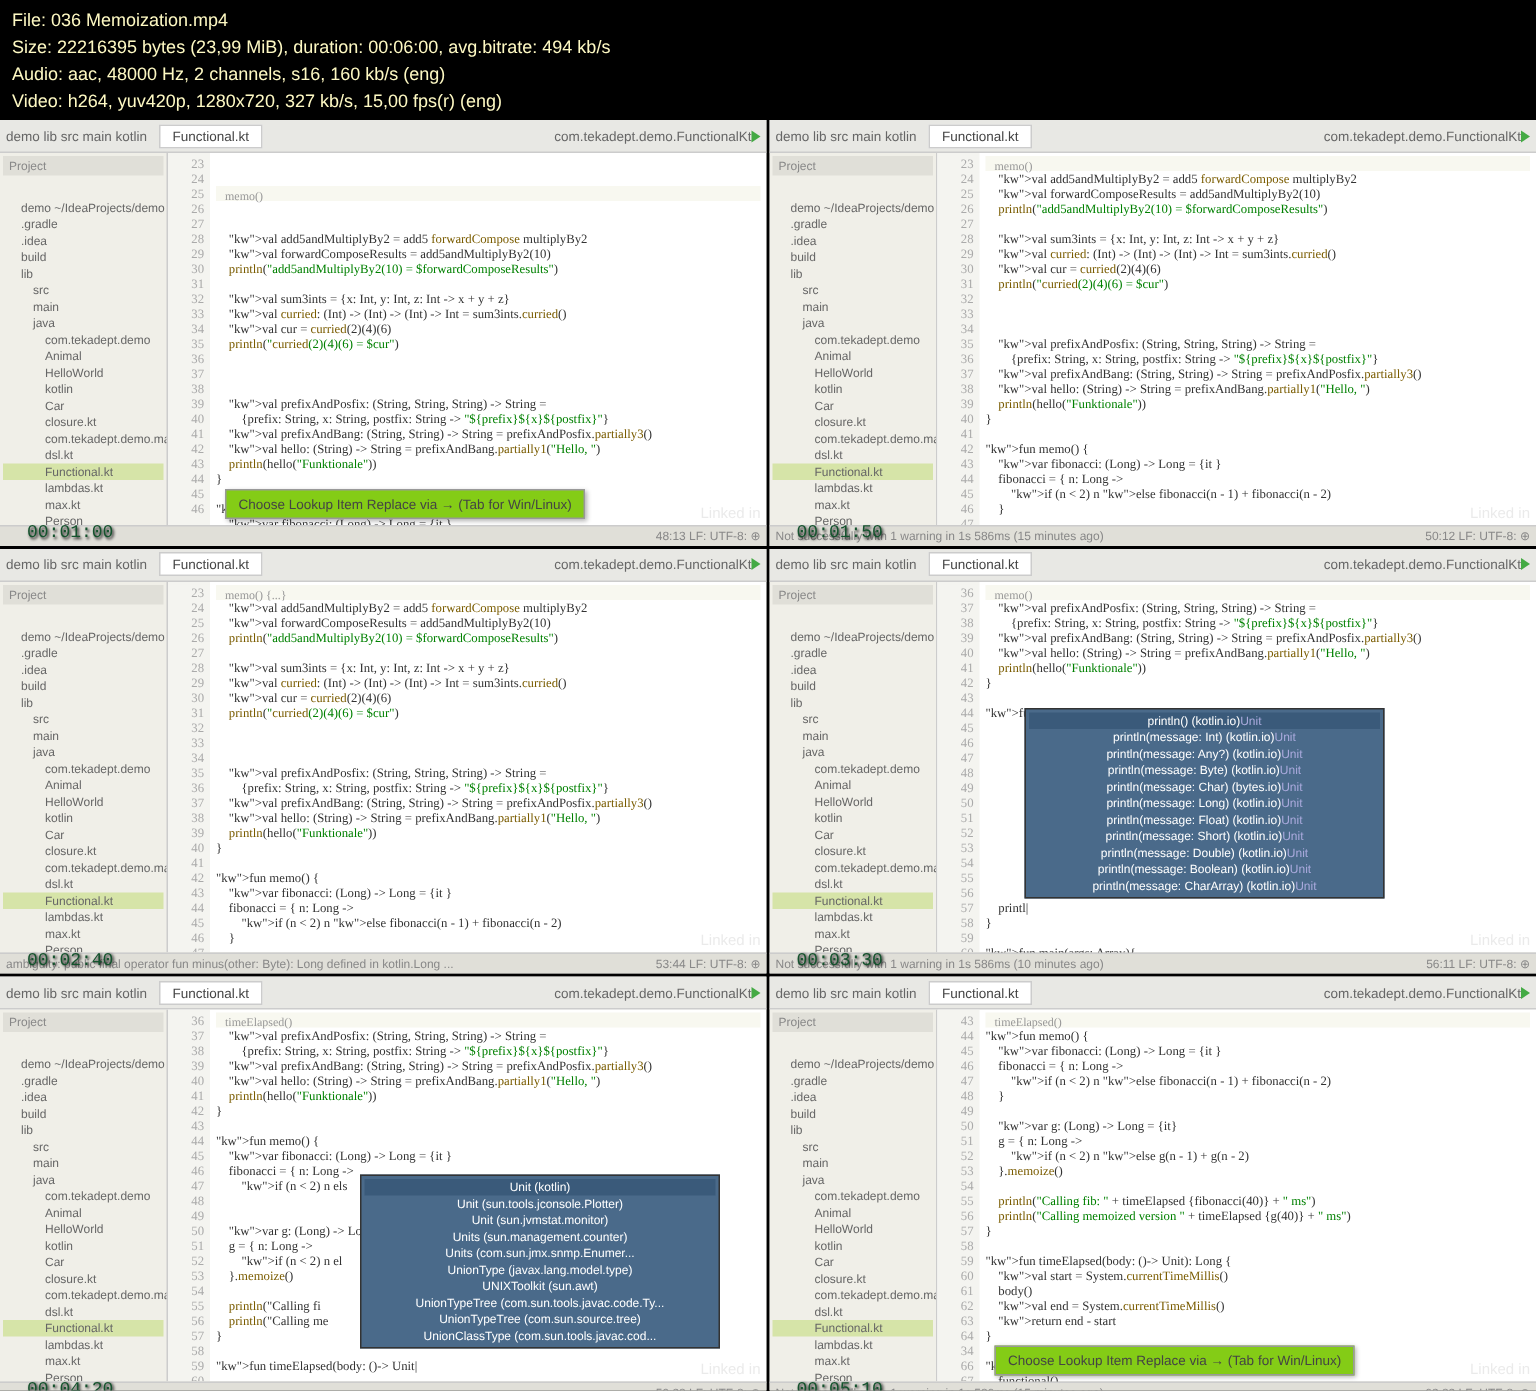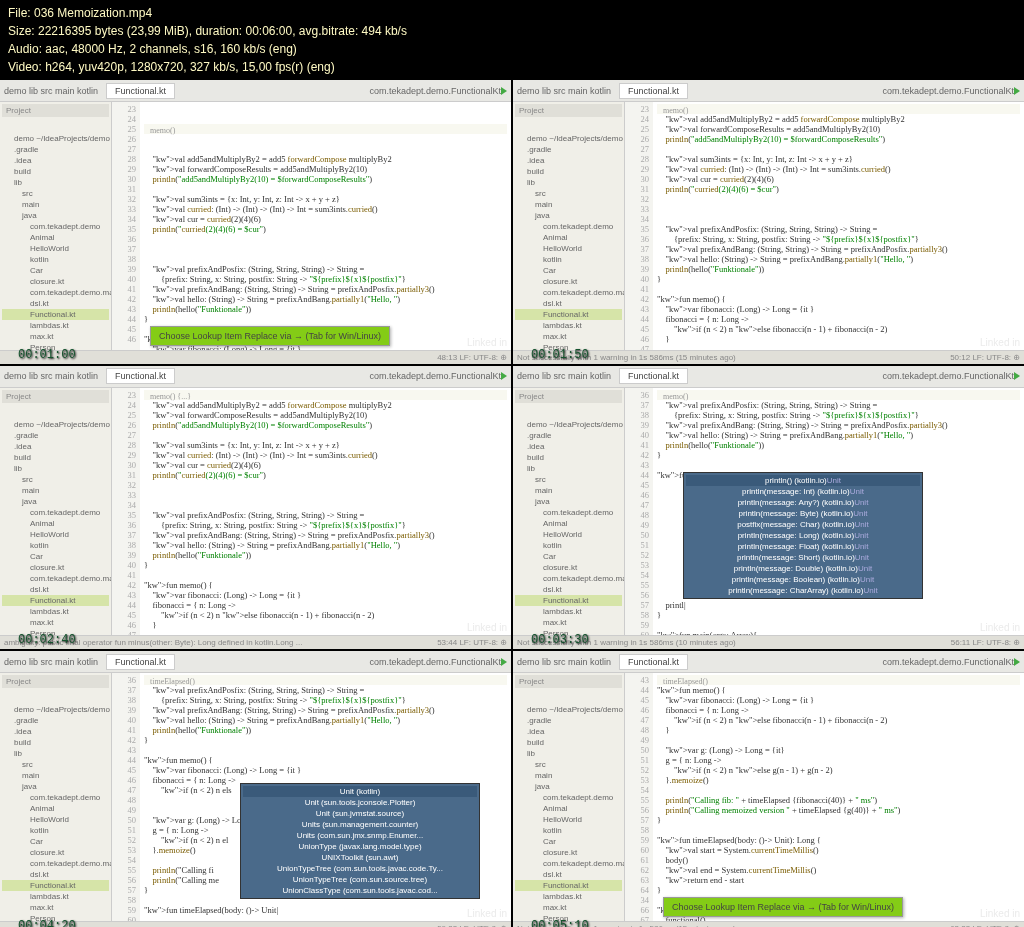--- a/index.html
+++ b/index.html
@@ -353,21 +353,21 @@
         </div>
         <div class="row">
           <span>println(message: Any?) (kotlin.io)</span>
           <span class="type">Unit</span>
         </div>
         <div class="row">
           <span>println(message: Byte) (kotlin.io)</span>
           <span class="type">Unit</span>
         </div>
         <div class="row">
-          <span>postfix(message: Char) (kotlin.io)</span>
+          <span>println(message: Char) (bytes.io)</span>
           <span class="type">Unit</span>
         </div>
         <div class="row">
           <span>println(message: Long) (kotlin.io)</span>
           <span class="type">Unit</span>
         </div>
         <div class="row">
           <span>println(message: Float) (kotlin.io)</span>
           <span class="type">Unit</span>
         </div>
@@ -466,21 +466,21 @@
   <div class="popup" id="popup5" style="top:132px;left:240px;width:220px">
         <div class="row sel">
           <span>Unit (kotlin)</span>
           <span class="type"></span>
         </div>
         <div class="row">
           <span>Unit (sun.tools.jconsole.Plotter)</span>
           <span class="type"></span>
         </div>
         <div class="row">
-          <span>Unit (sun.jvmstat.source)</span>
+          <span>Unit (sun.jvmstat.monitor)</span>
           <span class="type"></span>
         </div>
         <div class="row">
           <span>Units (sun.management.counter)</span>
           <span class="type"></span>
         </div>
         <div class="row">
           <span>Units (com.sun.jmx.snmp.Enumer...</span>
           <span class="type"></span>
         </div>

